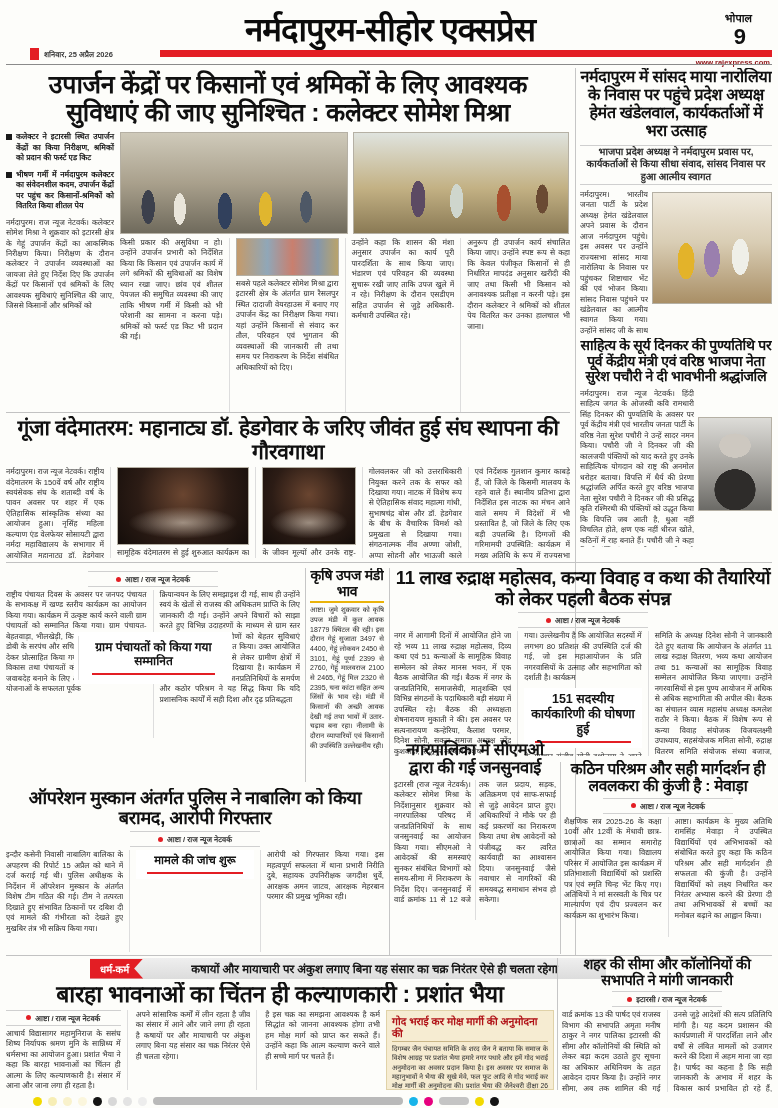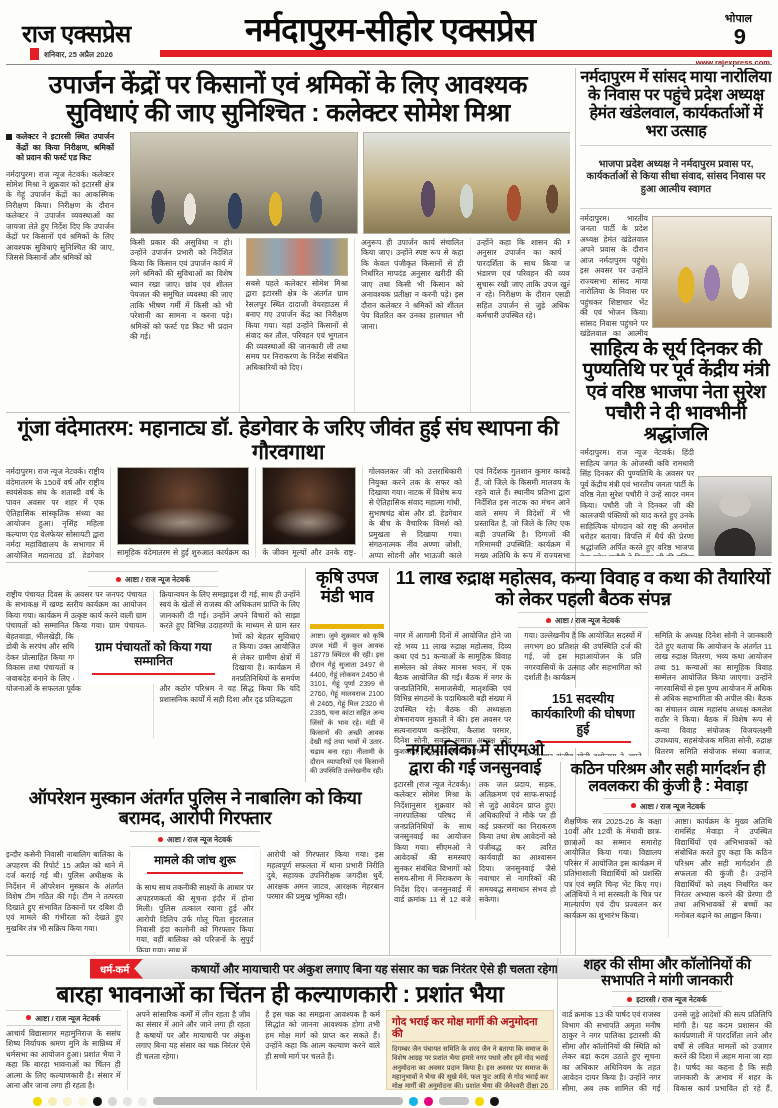--- a/index.html
+++ b/index.html
@@ -63,46 +63,46 @@
   .ph-stage { background:
       radial-gradient(ellipse 60% 30% at 50% 72%, rgba(235,225,210,.55) 0%, transparent 70%),
       radial-gradient(circle at 50% 35%, #6a4530 0%, #2c1c15 55%, #140d0a 100%); }
   .ph-portrait { background:
       radial-gradient(ellipse 26px 20px at 50% 30%, #cdc8c0 60%, transparent 61%),
       radial-gradient(ellipse 34px 34px at 50% 78%, #2e2c2a 60%, transparent 61%),
       linear-gradient(180deg,#dddcd8 0%,#a3a19c 55%,#6b6a66 100%); }
   
   #lead { left:6px; top:68px; width:564px; height:344px; }
   #lead .hl { font-size:25px; margin:2px 4px 6px; }
-  #lead-flex { display:flex; gap:16px; }
+  #lead-flex { display:flex; gap:6px; }
   #lead-left { width:108px; flex:0 0 auto; }
   #lead-right { flex:1; }
   #lead-photos { display:flex; gap:5px; margin-bottom:4px; }
   #lead-cols { display:flex; gap:6px; }
   #lead-cols > div { flex:1; border-left:1px solid #ddd; padding-left:6px; }
   #lead-cols > div:first-child { border-left:none; padding-left:0; }
   #rtop { left:580px; top:68px; width:192px; height:268px; }
   #rtop .hl { font-size:16px; text-align:center; }
   #rtop .sub { font-size:9.8px; font-weight:bold; color:#2c2c2c; text-align:center; line-height:1.3;
-               border-top:1px solid #cfcfcf; border-bottom:1px solid #cfcfcf; padding:12px 0; margin:5px 0; }
+               border-top:1px solid #cfcfcf; border-bottom:1px solid #cfcfcf; padding:0 0; margin:5px 0; }
   #rtop .photo { float:right; width:120px; height:116px; margin:2px 0 2px 4px; }
   #dinkar { left:580px; top:338px; width:192px; height:218px; }
-  #dinkar .hl { font-size:19px; margin-bottom:4px;text-align:center; }
+  #dinkar .hl { font-size:14px; margin-bottom:4px;text-align:center; }
   #dinkar .photo { float:right; width:74px; height:94px; margin:2px 0 2px 4px; }
   #vande { left:6px; top:416px; width:564px; height:142px; }
   #vande .hl { font-size:21px; margin-bottom:4px;text-align:center; }
   #vande-cols { display:flex; gap:6px; }
   #vande-cols .vc { border-left:1px solid #ddd; padding-left:6px; }
   #vande-cols .vc:first-child { border-left:none; padding-left:0; }
   #panch { left:6px; top:568px; width:294px; height:216px; }
   #panch .hl { font-size:18.5px; }
   #panch .cols { position:relative; height:148px; }
   #panch .inset { position:absolute; left:72px; top:42px; width:150px; font-size:12px; box-shadow:0 0 0 4px #fff; }
   #mandi { left:310px; top:568px; width:74px; height:214px; }
-  #mandi .hl { font-size:17px; border-bottom:5px solid #eab308; padding-bottom:18px; margin-bottom:2px; }
+  #mandi .hl { font-size:14px; border-bottom:2px solid #eab308; padding-bottom:2px; margin-bottom:2px; }
   #mandi .body { font-size:7px; }
   #rudra { left:394px; top:568px; width:378px; height:188px; }
   #rudra .hl { font-size:18.5px; }
   #muskan { left:6px; top:788px; width:378px; height:164px; }
   #muskan .hl { font-size:18px; }
   #jansun { left:394px; top:740px; width:162px; height:192px; }
   #jansun .hl { font-size:16.5px; margin-bottom:3px; }
   #mewada { left:564px; top:760px; width:208px; height:192px; }
   #mewada .hl { font-size:15.5px; }
   
@@ -126,21 +126,20 @@
   #marks { position:absolute; left:30px; top:1096px; width:720px; height:10px; display:flex; align-items:center; }
   .pmark { display:inline-block; width:9px; height:9px; border-radius:50%; margin:0 3px; }
   .pbar { border-radius:5px; height:8px; }
 </style>
 </head>
 <body>
 
 <div id="page">
 
   <div id="masthead">
-    <div class="mh-logo">राज एक्सप्रेस</div>
     <div class="mh-datebar">
       <span class="mh-redblock"></span>
       <span class="mh-date">शनिवार, 25 अप्रैल 2026</span>
     </div>
     <div class="mh-title">नर्मदापुरम-सीहोर एक्सप्रेस</div>
     <div class="mh-city">भोपाल</div>
     <div class="mh-page">9</div>
     <div class="mh-redbar"></div>
     <div class="mh-site">www.rajexpress.com</div>
   </div>
@@ -148,35 +147,39 @@
   <div class="hrule" style="left:6px;width:766px;top:64px;background:#8a8a8a"></div>
 
   <div class="art" id="lead">
     <div class="hl">उपार्जन केंद्रों पर किसानों एवं श्रमिकों के लिए आवश्यक सुविधाएं की जाए सुनिश्चित : कलेक्टर सोमेश मिश्रा</div>
     <div id="lead-flex">
       <div id="lead-left">
         <div class="bullet">
           <span class="sq"></span>
           <span>कलेक्टर ने इटारसी स्थित उपार्जन केंद्रों का किया निरीक्षण, श्रमिकों को प्रदान की फर्स्ट एड किट</span>
         </div>
+        <div class="bullet">
+          <span class="sq"></span>
+          <span>भीषण गर्मी में नर्मदापुरम कलेक्टर का संवेदनशील कदम, उपार्जन केंद्रों पर पहुंच कर किसानों-श्रमिकों को वितरित किया शीतल पेय</span>
+        </div>
         <div class="body" style="height:134px">नर्मदापुरम। राज न्यूज नेटवर्क। कलेक्टर सोमेश मिश्रा ने शुक्रवार को इटारसी क्षेत्र के गेहूं उपार्जन केंद्रों का आकस्मिक निरीक्षण किया। निरीक्षण के दौरान कलेक्टर ने उपार्जन व्यवस्थाओं का जायजा लेते हुए निर्देश दिए कि उपार्जन केंद्रों पर किसानों एवं श्रमिकों के लिए आवश्यक सुविधाएं सुनिश्चित की जाए, जिससे किसानों और श्रमिकों को</div>
       </div>
       <div id="lead-right">
         <div id="lead-photos">
           <div class="photo ph-group" style="width:228px;height:102px"></div>
           <div class="photo ph-collector" style="width:216px;height:102px"></div>
         </div>
         <div id="lead-cols" style="height:176px">
           <div class="body">किसी प्रकार की असुविधा न हो। उन्होंने उपार्जन प्रभारी को निर्देशित किया कि किसान एवं उपार्जन कार्य में लगे श्रमिकों की सुविधाओं का विशेष ध्यान रखा जाए। छांव एवं शीतल पेयजल की समुचित व्यवस्था की जाए ताकि भीषण गर्मी में किसी को भी परेशानी का सामना न करना पड़े। श्रमिकों को फर्स्ट एड किट भी प्रदान की गई।</div>
           <div>
             <div class="photo ph-small" style="width:100%;height:38px;margin-bottom:3px"></div>
             <div class="body">सबसे पहले कलेक्टर सोमेश मिश्रा द्वारा इटारसी क्षेत्र के अंतर्गत ग्राम रैसलपुर स्थित दादाजी वेयरहाउस में बनाए गए उपार्जन केंद्र का निरीक्षण किया गया। यहां उन्होंने किसानों से संवाद कर तौल, परिवहन एवं भुगतान की व्यवस्थाओं की जानकारी ली तथा समय पर निराकरण के निर्देश संबंधित अधिकारियों को दिए।</div>
           </div>
+          <div class="body">उन्होंने कहा कि शासन की मंशा अनुसार उपार्जन का कार्य पूरी पारदर्शिता के साथ किया जाए। भंडारण एवं परिवहन की व्यवस्था सुचारू रखी जाए ताकि उपज खुले में न रहे। निरीक्षण के दौरान एसडीएम सहित उपार्जन से जुड़े अधिकारी-कर्मचारी उपस्थित रहे।</div>
           <div class="body">अनुरूप ही उपार्जन कार्य संचालित किया जाए। उन्होंने स्पष्ट रूप से कहा कि केवल पंजीकृत किसानों से ही निर्धारित मापदंड अनुसार खरीदी की जाए तथा किसी भी किसान को अनावश्यक प्रतीक्षा न करनी पड़े। इस दौरान कलेक्टर ने श्रमिकों को शीतल पेय वितरित कर उनका हालचाल भी जाना।</div>
-          <div class="body">उन्होंने कहा कि शासन की मंशा अनुसार उपार्जन का कार्य पूरी पारदर्शिता के साथ किया जाए। भंडारण एवं परिवहन की व्यवस्था सुचारू रखी जाए ताकि उपज खुले में न रहे। निरीक्षण के दौरान एसडीएम सहित उपार्जन से जुड़े अधिकारी-कर्मचारी उपस्थित रहे।</div>
         </div>
       </div>
     </div>
   </div>
 
   <div class="vrule" style="left:575px;top:68px;height:888px"></div>
 
   <div class="art" id="rtop">
     <div class="hl">नर्मदापुरम में सांसद माया नारोलिया के निवास पर पहुंचे प्रदेश अध्यक्ष हेमंत खंडेलवाल, कार्यकर्ताओं में भरा उत्साह</div>
     <div class="sub">भाजपा प्रदेश अध्यक्ष ने नर्मदापुरम प्रवास पर, कार्यकर्ताओं से किया सीधा संवाद, सांसद निवास पर हुआ आत्मीय स्वागत</div>
@@ -265,21 +268,20 @@
       <span class="bydot"></span>
       <span>आष्टा / राज न्यूज नेटवर्क</span>
     </div>
     <div class="cols" style="height:106px">
       <div class="body" style="flex:1">इन्दौर कसेनी निवासी नाबालिग बालिका के अपहरण की रिपोर्ट 15 अप्रैल को थाने में दर्ज कराई गई थी। पुलिस अधीक्षक के निर्देशन में ऑपरेशन मुस्कान के अंतर्गत विशेष टीम गठित की गई। टीम ने तत्परता दिखाते हुए संभावित ठिकानों पर दबिश दी एवं मामले की गंभीरता को देखते हुए मुखबिर तंत्र भी सक्रिय किया गया।</div>
       <div style="flex:1">
         <div class="inset" style="margin-top:0">
           <span>मामले की जांच शुरू</span>
           <span class="u"></span>
         </div>
-        <div class="body">के साथ साथ तकनीकी साक्ष्यों के आधार पर अपहरणकर्ता की सूचना इंदौर में होना मिली। पुलिस तत्काल रवाना हुई और आरोपी दिलिप उर्फ गोलू पिता मुंदरलाल निवासी इंदा कालोनी को गिरफ्तार किया गया, वहीं बालिका को परिजनों के सुपुर्द किया गया। साथ में</div>
       </div>
       <div class="body" style="flex:1">आरोपी को गिरफ्तार किया गया। इस महत्वपूर्ण सफलता में थाना प्रभारी निरीति दुबे, सहायक उपनिरीक्षक जगदीश धुर्वे, आरक्षक अमन जाटव, आरक्षक मेहरबान परमार की प्रमुख भूमिका रही।</div>
     </div>
   </div>
 
   <div class="art" id="jansun">
     <div class="hl">नगरपालिका में सीएमओ द्वारा की गई जनसुनवाई</div>
     <div class="body" style="height:140px;column-count:2;column-gap:8px;column-rule:1px solid #ddd">इटारसी (राज न्यूज नेटवर्क)। कलेक्टर सोमेश मिश्रा के निर्देशानुसार शुक्रवार को नगरपालिका परिषद में जनप्रतिनिधियों के साथ जनसुनवाई का आयोजन किया गया। सीएमओ ने आवेदकों की समस्याएं सुनकर संबंधित विभागों को समय-सीमा में निराकरण के निर्देश दिए। जनसुनवाई में वार्ड क्रमांक 11 से 12 बजे तक जल प्रदाय, सड़क, अतिक्रमण एवं साफ-सफाई से जुड़े आवेदन प्राप्त हुए। अधिकारियों ने मौके पर ही कई प्रकरणों का निराकरण किया तथा शेष आवेदनों को पंजीबद्ध कर त्वरित कार्यवाही का आश्वासन दिया। जनसुनवाई जैसे नवाचार से नागरिकों की समयबद्ध समाधान संभव हो सकेगा।</div>
   </div>
 

